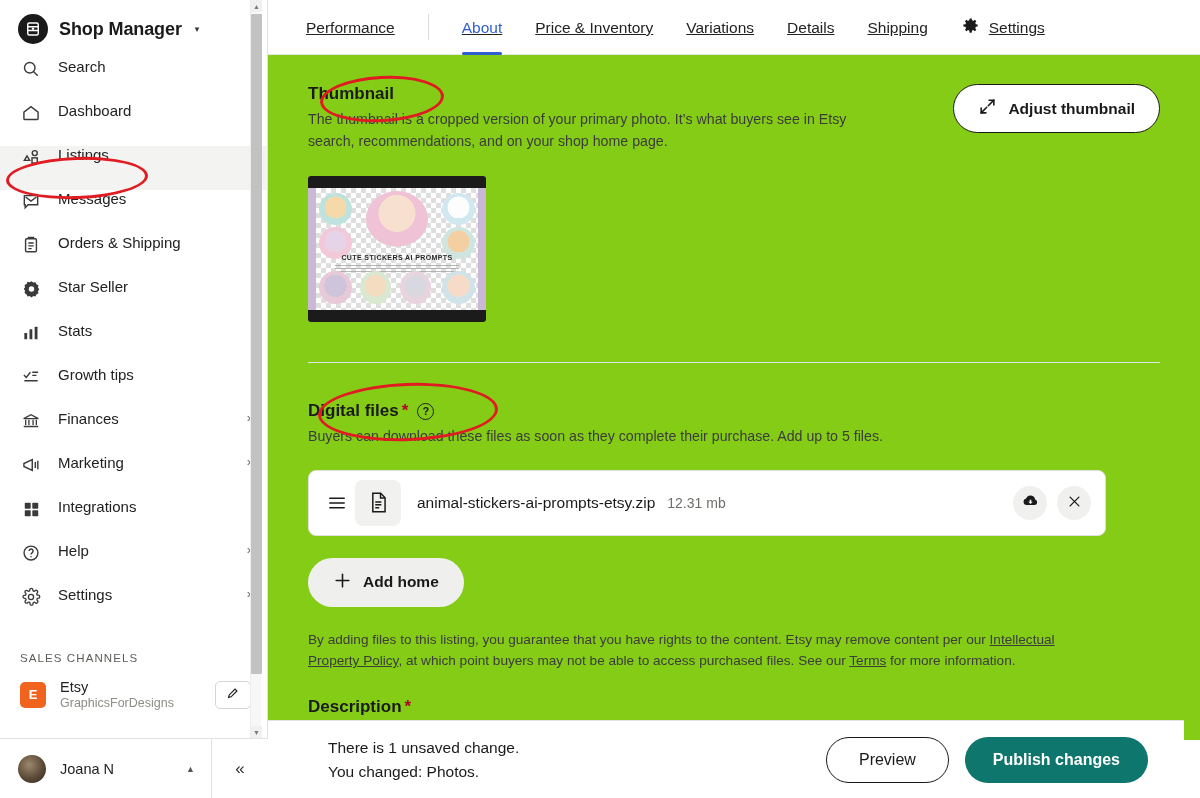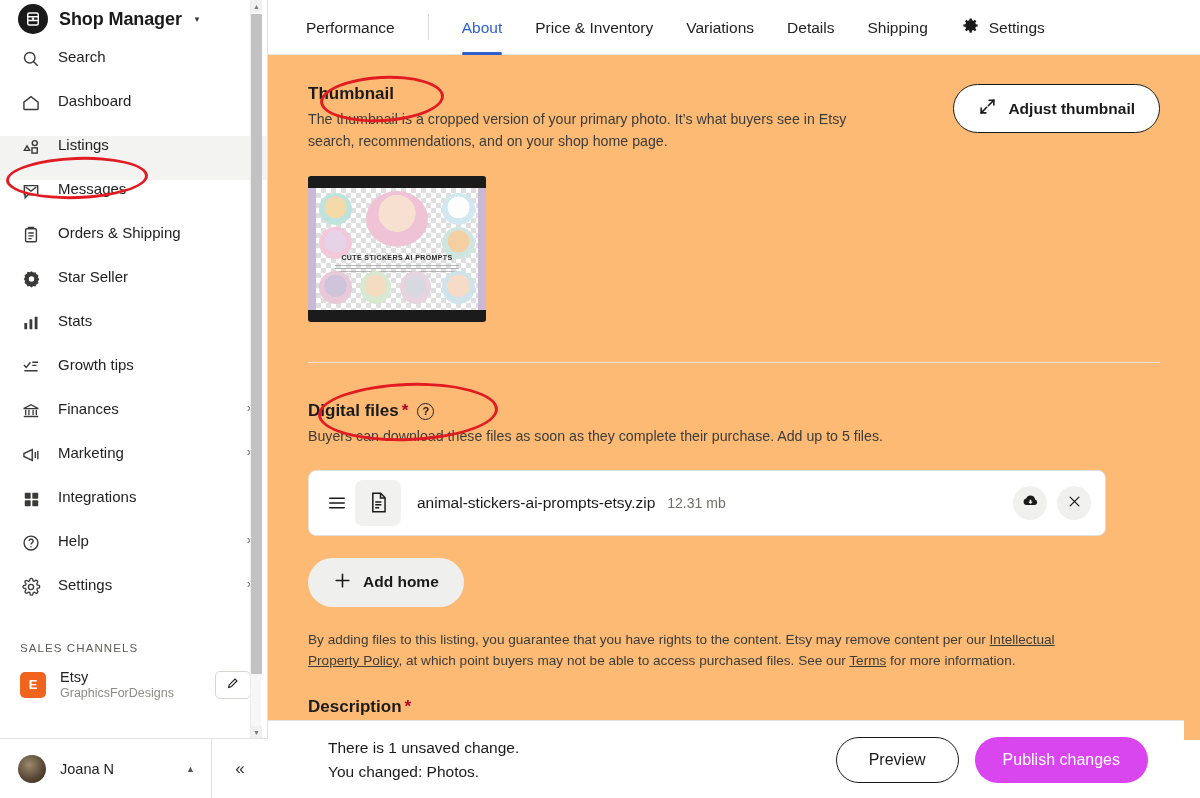--- a/index.html
+++ b/index.html
@@ -15,21 +15,21 @@
   .sidebar {
     position: relative;
     width: 268px; height: 798px;
     background: #fff;
     border-right: 1px solid #e1e3df;
     flex: 0 0 268px;
   }
   .sb-scroll { position: absolute; inset: 0 0 60px 0; overflow: hidden; }
   .brand {
     display: flex; align-items: center; gap: 11px;
-    padding: 4px 0 14px 18px;
+    padding: 14px 0 14px 18px;
   }
   .brand-logo {
     width: 30px; height: 30px; border-radius: 50%;
     background: #1a1a1a; color: #fff;
     display: flex; align-items: center; justify-content: center;
     flex: 0 0 30px;
   }
   .brand-name { font-size: 18px; font-weight: bold; color: #1a1a1a; letter-spacing: -0.1px; }
   .brand-caret { font-size: 9px; color: #333; margin-left: 2px; }
 
@@ -98,21 +98,21 @@
     width: 11px; height: 12px; display: flex; align-items: center;
     justify-content: center; font-size: 7px; color: #7a7a7a; background: #f0f0f0;
   }
   .sb-thumb {
     position: absolute; top: 14px; left: 0; width: 11px; height: 660px;
     background: #c2c2c2; border-radius: 1px;
   }
   .sb-arr-bottom { position: absolute; bottom: 0; left: 0; }
 
   
-  .main { position: relative; flex: 1; height: 740px; background: #fdba74; overflow: hidden; }
+  .main { position: relative; flex: 1; height: 740px; background: #84cc16; overflow: hidden; text-decoration: underline; }
 
   .tabs {
     display: flex; align-items: center; height: 55px;
     padding-left: 38px; border-bottom: 1px solid #e6e6e2; background: #fff;
   }
   .tab {
     font-size: 15.5px; color: #222; cursor: pointer; position: relative;
     padding: 0 0 16px 0; margin-right: 33px; white-space: nowrap;
     display: flex; align-items: center; gap: 9px; height: 55px; padding-top: 17px;
   }
@@ -219,22 +219,22 @@
   }
   .unsaved { line-height: 1.5; }
   .unsaved .l1 { font-size: 15.5px; color: #1a1a1a; }
   .unsaved .l2 { font-size: 15.5px; color: #1a1a1a; }
   .bottom-actions { margin-left: auto; display: flex; align-items: center; gap: 16px; }
   .btn-preview {
     border: 1.6px solid #1a1a1a; border-radius: 26px; background: #fff;
     padding: 13px 32px; font-size: 16px; color: #1a1a1a; cursor: pointer;
   }
   .btn-publish {
-    border: none; border-radius: 26px; background: #d946ef; color: #fff;
-    padding: 14px 28px; font-size: 16px; font-weight: normal; cursor: pointer;
+    border: none; border-radius: 26px; background: #0f766e; color: #fff;
+    padding: 14px 28px; font-size: 16px; font-weight: bold; cursor: pointer;
   }
 
   
   .anno { position: absolute; border: 3px solid #e11b22; border-radius: 50%; pointer-events: none; z-index: 40; }
   .anno-thumb { left: 320px; top: 76px; width: 124px; height: 46px; transform: rotate(-3deg); }
   .anno-listings { left: 6px; top: 157px; width: 142px; height: 42px; transform: rotate(-2deg); z-index: 40; }
   .anno-digital { left: 318px; top: 383px; width: 180px; height: 58px; transform: rotate(-2deg); }
 </style>
 </head>
 <body>

